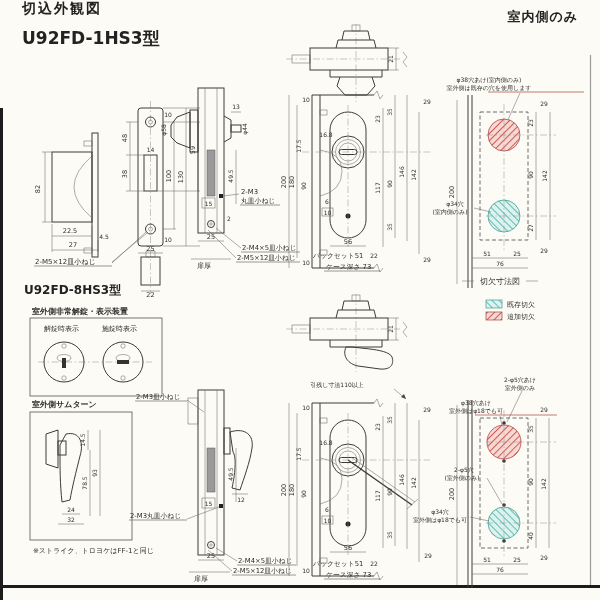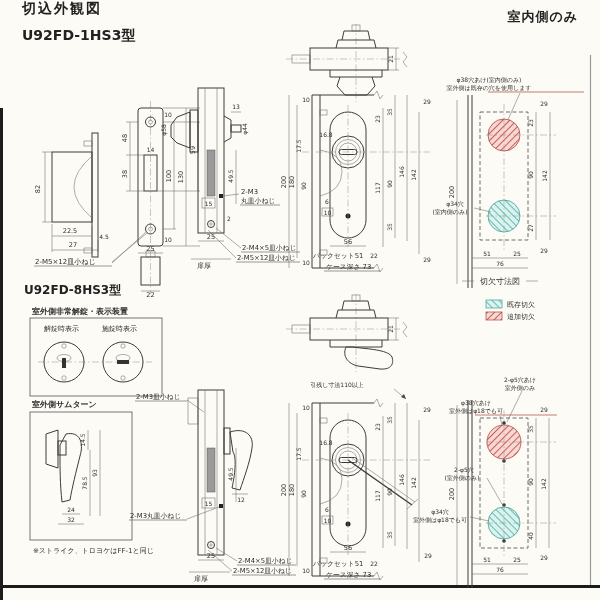--- a/index.html
+++ b/index.html
@@ -1,20 +1,20 @@
 <!DOCTYPE html>
 <html><head>
 <meta charset="utf-8">
 <style>
   html,body{margin:0;padding:0;background:#e8e6e0;}
   .sheet{position:relative;width:600px;height:600px;background:#fcfbf5;overflow:hidden;
          font-family:"DejaVu Sans",sans-serif;color:#222;}
   .hdr{position:absolute;font-weight:bold;white-space:nowrap;}
   .hdr-title{left:22px;top:0;font-size:14px;letter-spacing:2px;}
-  .hdr-model{left:22px;top:27px;font-size:14px;}
+  .hdr-model{left:22px;top:27px;font-size:17px;}
   .hdr-handing{right:22px;top:8px;font-size:13px;letter-spacing:1px;}
   .hdr-model2{left:24px;top:282px;font-size:12px;}
   svg{position:absolute;left:0;top:0;}
   svg text{font-family:"DejaVu Sans",sans-serif;fill:#2e2e2e;}
   .ln{stroke:#3c3c3c;stroke-width:1;fill:none;}
   .ln2{stroke:#3c3c3c;stroke-width:1.4;fill:none;}
   .tn{stroke:#6a6a6a;stroke-width:.55;fill:none;}
   .cl{stroke:#909090;stroke-width:.5;stroke-dasharray:7 2.5 1.5 2.5;fill:none;}
   .dsh{stroke:#4a4a4a;stroke-width:.8;stroke-dasharray:4 2.5;fill:none;}
   .dim{font-size:6.5px;text-anchor:middle;}

